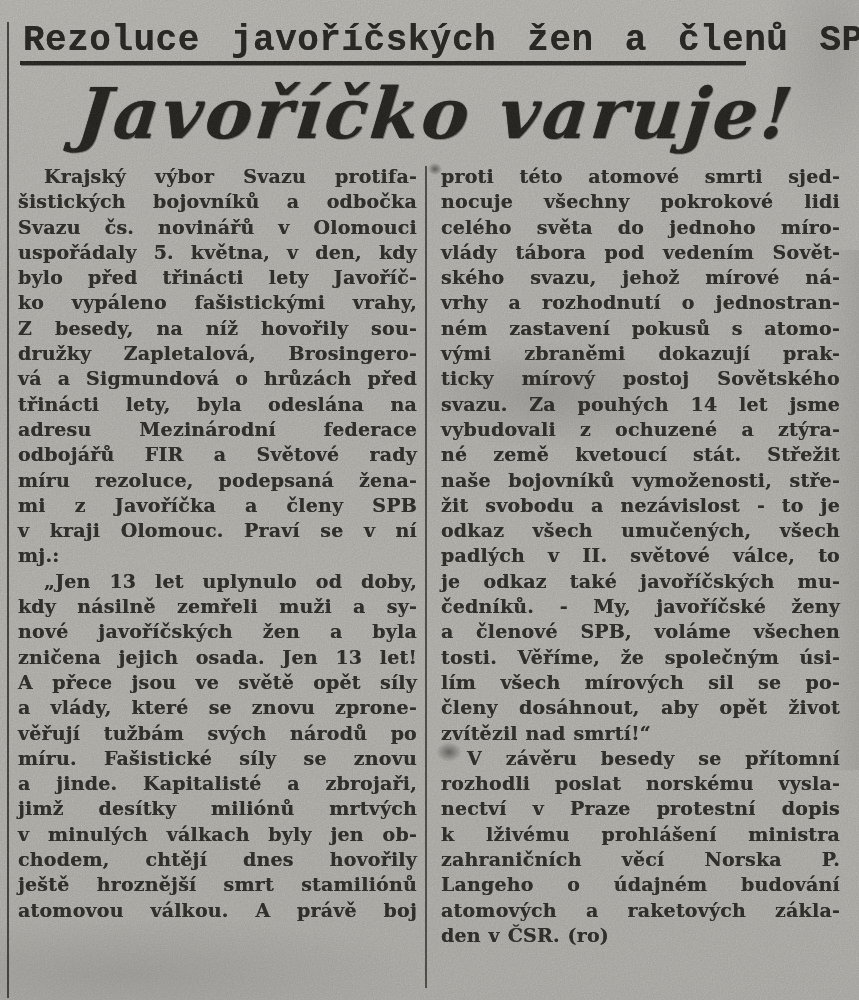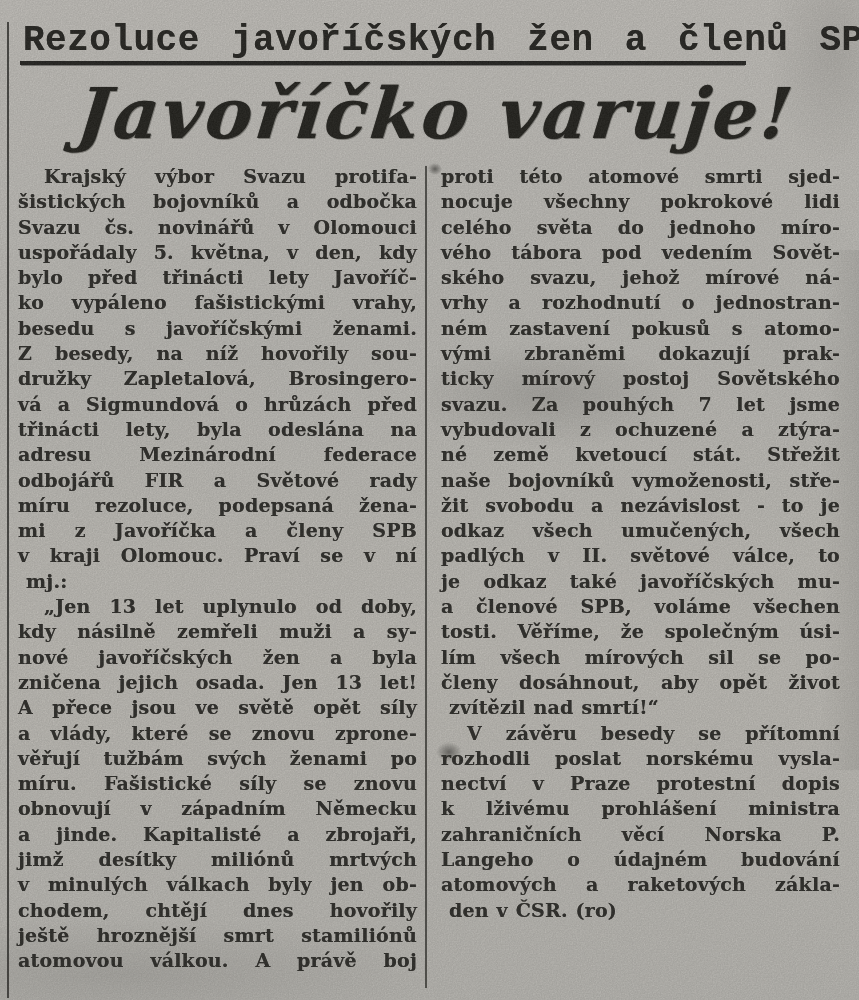--- a/index.html
+++ b/index.html
@@ -82,21 +82,21 @@
   }
   .col-right { flex: 1; }
   .column-divider {
     width: 2px; height: 822px;
     margin: 2px 14px 0 8px;
     background: #2a2925;
     opacity: .8;
   }
   .line { text-align: justify; text-align-last: justify; }
   .line.indent { text-indent: 26px; }
-  .line.end { text-align-last: left; margin-left: 8px; }
+  .line.end { text-align-last: left; }
 
   .grain { position: absolute; left: 0; top: 0; pointer-events: none; }
 </style>
 </head>
 <body>
 
 <div class="page">
 
   <div class="blotch b1"></div>
   <div class="blotch b2"></div>
@@ -112,66 +112,65 @@
   <div class="headline">Javoříčko varuje!</div>
 
   <div class="article">
     <div class="col col-left">
         <div class="line indent">Krajský výbor Svazu protifa-</div>
         <div class="line">šistických bojovníků a odbočka</div>
         <div class="line">Svazu čs. novinářů v Olomouci</div>
         <div class="line">uspořádaly 5. května, v den, kdy</div>
         <div class="line">bylo před třinácti lety Javoříč-</div>
         <div class="line">ko vypáleno fašistickými vrahy,</div>
-        <div class="line">besedu s javoříčskými ženami.</div>
         <div class="line">Z besedy, na níž hovořily sou-</div>
         <div class="line">družky Zapletalová, Brosingero-</div>
         <div class="line">vá a Sigmundová o hrůzách před</div>
         <div class="line">třinácti lety, byla odeslána na</div>
         <div class="line">adresu Mezinárodní federace</div>
         <div class="line">odbojářů FIR a Světové rady</div>
         <div class="line">míru rezoluce, podepsaná žena-</div>
         <div class="line">mi z Javoříčka a členy SPB</div>
         <div class="line">v kraji Olomouc. Praví se v ní</div>
         <div class="line end">mj.:</div>
         <div class="line indent">„Jen 13 let uplynulo od doby,</div>
         <div class="line">kdy násilně zemřeli muži a sy-</div>
         <div class="line">nové javoříčských žen a byla</div>
         <div class="line">zničena jejich osada. Jen 13 let!</div>
         <div class="line">A přece jsou ve světě opět síly</div>
         <div class="line">a vlády, které se znovu zprone-</div>
-        <div class="line">věřují tužbám svých ženami po</div>
+        <div class="line">věřují tužbám svých národů po</div>
         <div class="line">míru. Fašistické síly se znovu</div>
-        <div class="line">obnovují v západním Německu</div>
         <div class="line">a jinde. Kapitalisté a zbrojaři,</div>
         <div class="line">jimž desítky miliónů mrtvých</div>
         <div class="line">v minulých válkach byly jen ob-</div>
         <div class="line">chodem, chtějí dnes hovořily</div>
         <div class="line">ještě hroznější smrt stamiliónů</div>
         <div class="line">atomovou válkou. A právě boj</div>
       </div>
     <div class="column-divider"></div>
     <div class="col col-right">
         <div class="line">proti této atomové smrti sjed-</div>
         <div class="line">nocuje všechny pokrokové lidi</div>
         <div class="line">celého světa do jednoho míro-</div>
-        <div class="line">vého tábora pod vedením Sovět-</div>
+        <div class="line">vlády tábora pod vedením Sovět-</div>
         <div class="line">ského svazu, jehož mírové ná-</div>
         <div class="line">vrhy a rozhodnutí o jednostran-</div>
         <div class="line">ném zastavení pokusů s atomo-</div>
         <div class="line">vými zbraněmi dokazují prak-</div>
         <div class="line">ticky mírový postoj Sovětského</div>
-        <div class="line">svazu. Za pouhých 7 let jsme</div>
+        <div class="line">svazu. Za pouhých 14 let jsme</div>
         <div class="line">vybudovali z ochuzené a ztýra-</div>
         <div class="line">né země kvetoucí stát. Střežit</div>
         <div class="line">naše bojovníků vymoženosti, stře-</div>
         <div class="line">žit svobodu a nezávislost - to je</div>
         <div class="line">odkaz všech umučených, všech</div>
         <div class="line">padlých v II. světové válce, to</div>
         <div class="line">je odkaz také javoříčských mu-</div>
+        <div class="line">čedníků. - My, javoříčské ženy</div>
         <div class="line">a členové SPB, voláme všechen</div>
         <div class="line">tosti. Věříme, že společným úsi-</div>
         <div class="line">lím všech mírových sil se po-</div>
         <div class="line">členy dosáhnout, aby opět život</div>
         <div class="line end">zvítězil nad smrtí!“</div>
         <div class="line indent">V závěru besedy se přítomní</div>
         <div class="line">rozhodli poslat norskému vysla-</div>
         <div class="line">nectví v Praze protestní dopis</div>
         <div class="line">k lživému prohlášení ministra</div>
         <div class="line">zahraničních věcí Norska P.</div>

